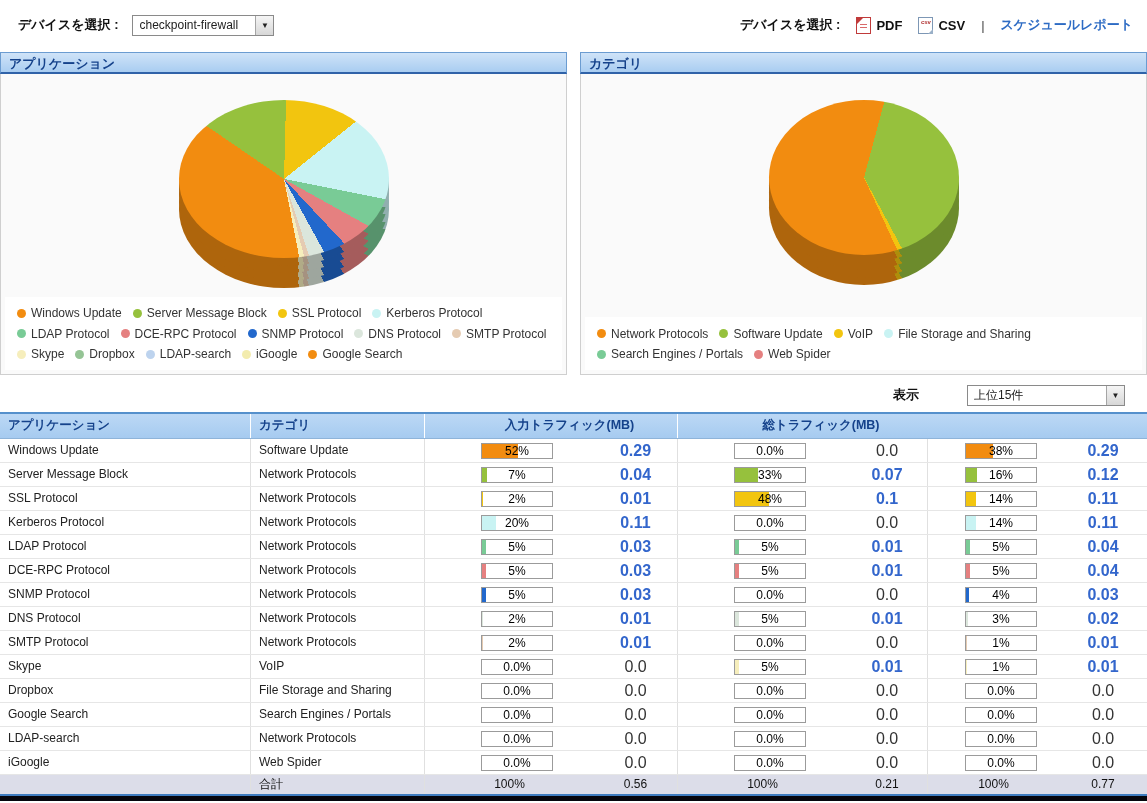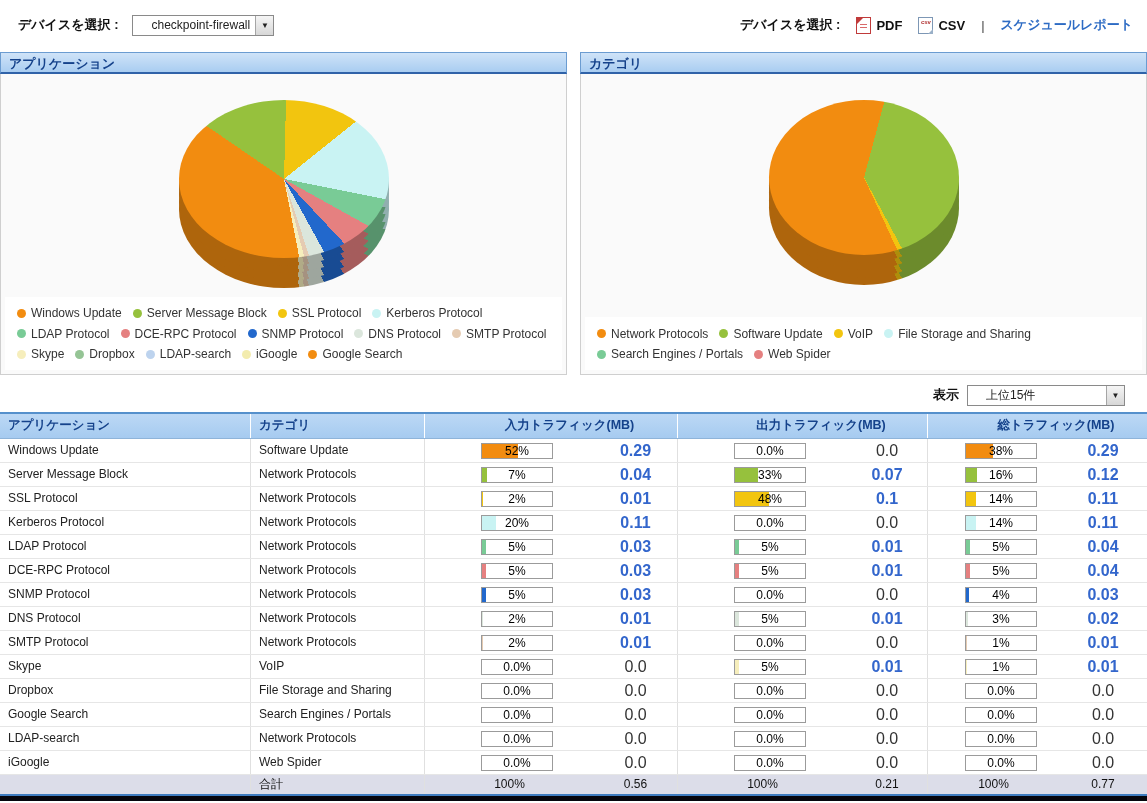--- a/index.html
+++ b/index.html
@@ -7,26 +7,26 @@
     font-family:"Liberation Sans","DejaVu Sans",sans-serif; color:#222; }
 
   
   .toolbar { height:46px; display:flex; align-items:center; justify-content:space-between;
     padding:4px 14px 0 18px; }
   .tb-left { display:flex; align-items:center; gap:14px; }
   .tb-right { display:flex; align-items:center; gap:16px; }
   .tb-label { font-size:13px; font-weight:bold; color:#111; }
   .xselect { display:inline-flex; align-items:center; height:21px; border:1px solid #8a8a8a;
     background:#fff; cursor:default; }
-  .xselect .sel-val { padding:0 18px; font-size:12px; white-space:nowrap; overflow:hidden; flex:1; }
+  .xselect .sel-val { padding:0 6px; font-size:12px; white-space:nowrap; overflow:hidden; flex:1; }
   .xselect .sel-btn { width:18px; height:100%; border-left:1px solid #a5a5a5;
     background:linear-gradient(#f5f5f5,#d7d7d7); display:flex; align-items:center;
     justify-content:center; font-size:8px; color:#222; }
   .sel-device { width:142px; }
-  .sel-show { width:158px; }
+  .sel-show { width:158px;margin-left:40px; }
   .export-item { display:flex; align-items:center; gap:5px; font-size:13px; font-weight:bold; color:#111; }
   .icon-pdf { width:15px; height:17px; background:#fff; border:1px solid #c03a3a; position:relative; display:inline-block; }
   .icon-pdf::before { content:""; position:absolute; left:0; top:0; border-style:solid;
     border-width:6px 6px 0 0; border-color:#c03a3a transparent transparent transparent; }
   .icon-pdf::after { content:""; position:absolute; left:3px; bottom:3px; right:3px; height:6px;
     background:repeating-linear-gradient(#d96a6a 0 1px, #fff 1px 3px); }
   .icon-csv { width:15px; height:17px; background:#fff; border:1px solid #7d97b5; position:relative;
     display:inline-flex; align-items:flex-start; justify-content:center; }
   .icon-csv .csv-txt { font-size:6px; line-height:8px; color:#b03030; font-weight:bold; }
   .icon-csv::after { content:""; position:absolute; right:-1px; bottom:-1px; border-style:solid;
@@ -202,21 +202,20 @@
     <span class="sel-val">上位15件</span>
     <span class="sel-btn">▼</span>
   </div>
 </div>
 
 <div class="table">
   <div class="grid-cols thead-row">
     <div class="th left">アプリケーション</div>
     <div class="th left wsep">カテゴリ</div>
     <div class="th wsep span2">入力トラフィック(MB)</div>
-    <div class="th wsep span2">出力トラフィック(MB)</div>
     <div class="th wsep span2">総トラフィック(MB)</div>
   </div>
   <div id="tbody">
       <div class="grid-cols trow">
         <div class="c-app">Windows Update</div>
         <div class="c-cat bl">Software Update</div>
         <div class="c-pct bl">
           <div class="pbox">
             <div class="pfill" style="width: 52%; background: rgb(242, 140, 16);"></div>
             <div class="plabel">52%</div>

